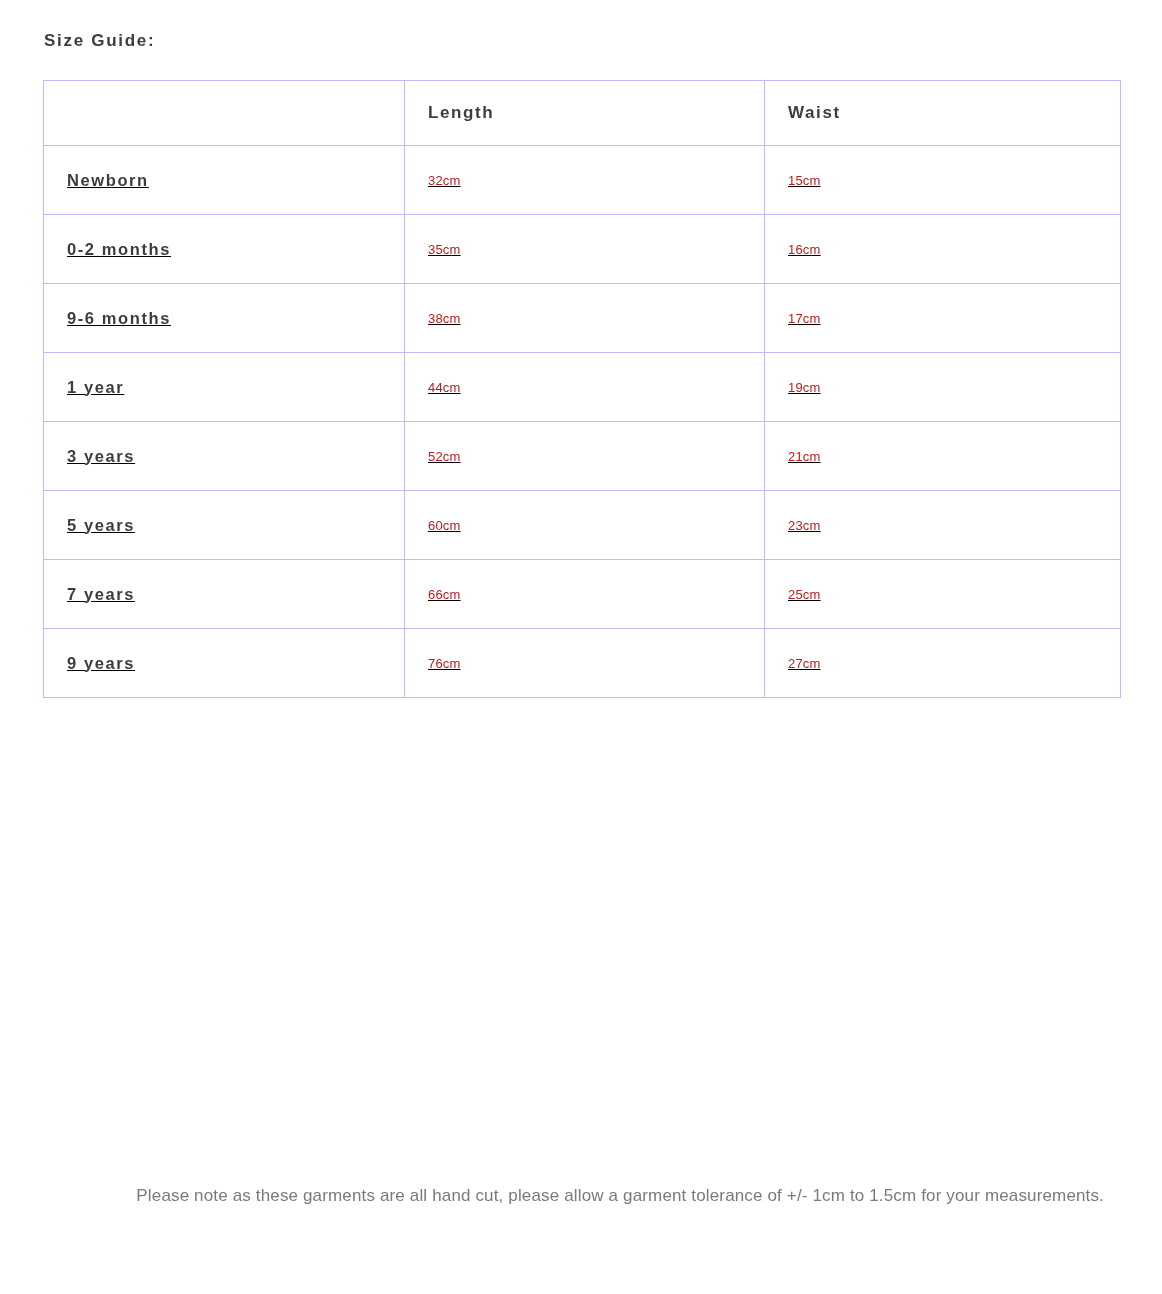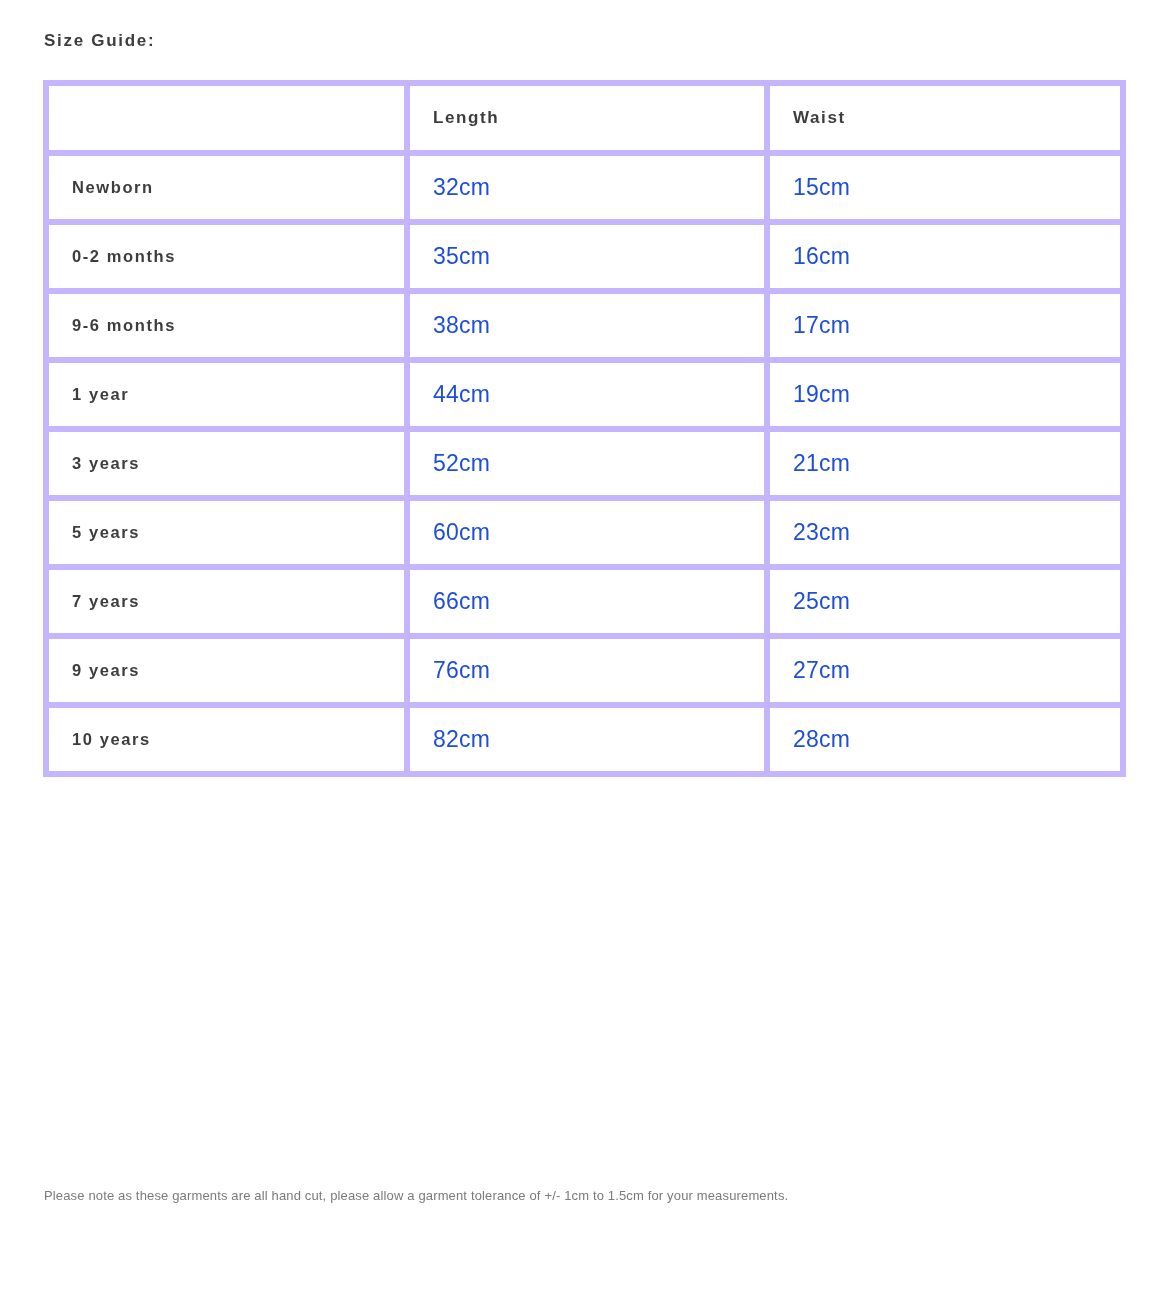--- a/index.html
+++ b/index.html
@@ -39,56 +39,57 @@
     border-collapse: collapse;
     table-layout: fixed;
     border: 1px solid #d4d4d4;
   }
   .size-table col.c-size  { width: 361px; }
   .size-table col.c-len   { width: 360px; }
   .size-table col.c-waist { width: 356px; }
 
   .size-table th,
   .size-table td {
-    border: 6px solid #c4b5fd;
+    border: 1px solid #c4b5fd;
     padding: 0 23px;
     text-align: left;
     vertical-align: middle;
     background: #ffffff;
   }
   .size-table thead th {
     height: 64px;
     font-size: 17px;
     font-weight: 700;
     letter-spacing: 1.6px;
     color: #3d3d3d;
   }
-  .size-table tbody tr { height: 69px; }
+  .size-table tbody tr { height: 69px; text-decoration: underline; }
   .size-table tbody th.row-label {
     font-size: 16.5px;
     font-weight: 700;
     letter-spacing: 1.6px;
     color: #3d3d3d;
   }
   .size-table tbody td.value {
-    font-size: 23px;
+    font-size: 13px;
     font-weight: 400;
     letter-spacing: 0.2px;
-    color: #1d4ed8;
+    color: #b91c1c;
   }
   .note {
     position: absolute;
     left: 44px;
     top: 1178px;
     width: 1060px;
-    font-size: 13px;
+    font-size: 17px;
     font-weight: 400;
     line-height: 35px;
     letter-spacing: 0.15px;
     color: #7a7a7a;
+    text-align: right;
   }
 </style>
 </head>
 <body>
 
 <div class="page">
 
   <div class="heading">Size Guide:</div>
 
   <table class="size-table">
@@ -138,23 +139,18 @@
         <tr>
           <th class="row-label" scope="row">7 years</th>
           <td class="value">66cm</td>
           <td class="value">25cm</td>
         </tr>
         <tr>
           <th class="row-label" scope="row">9 years</th>
           <td class="value">76cm</td>
           <td class="value">27cm</td>
         </tr>
-        <tr>
-          <th class="row-label" scope="row">10 years</th>
-          <td class="value">82cm</td>
-          <td class="value">28cm</td>
-        </tr>
       </tbody>
   </table>
 
   <div class="note">Please note as these garments are all hand cut, please allow a garment tolerance of +/- 1cm to 1.5cm for your measurements.</div>
 
 </div>
 
 </body></html>

